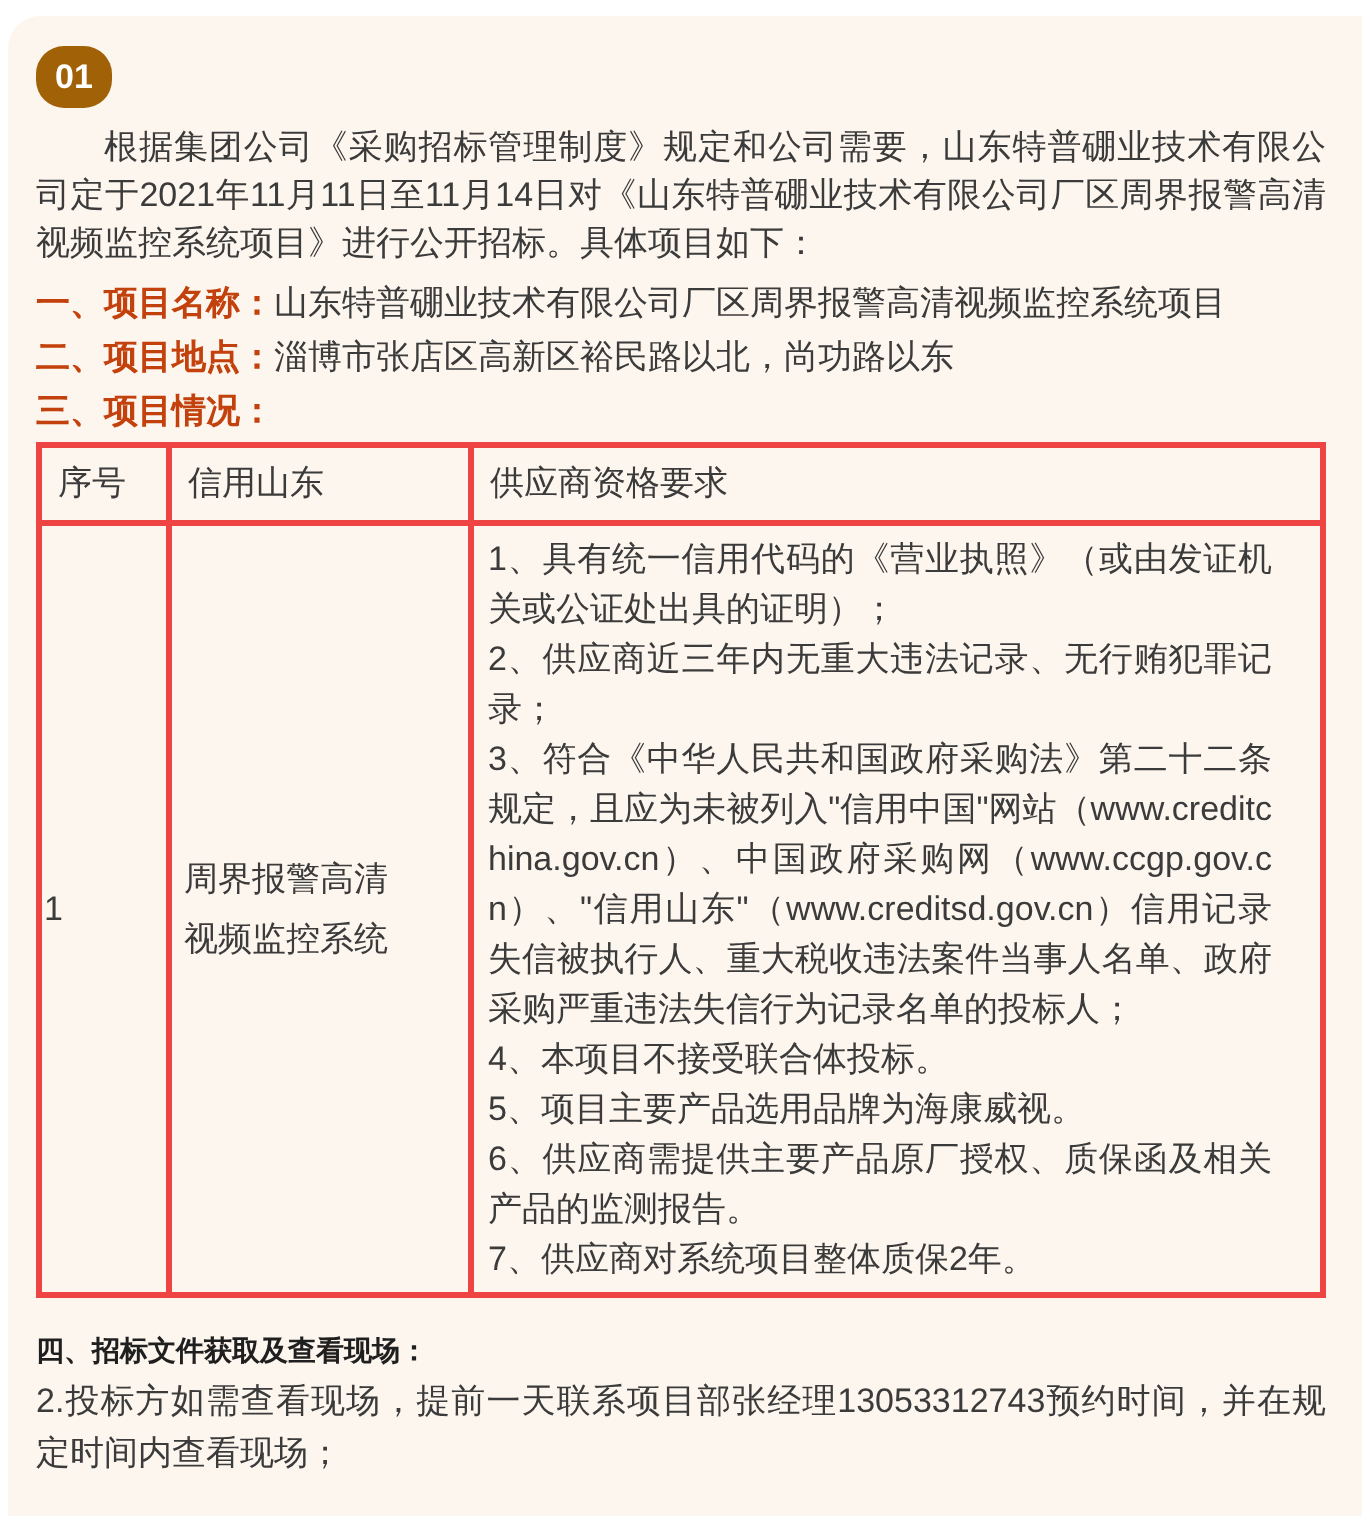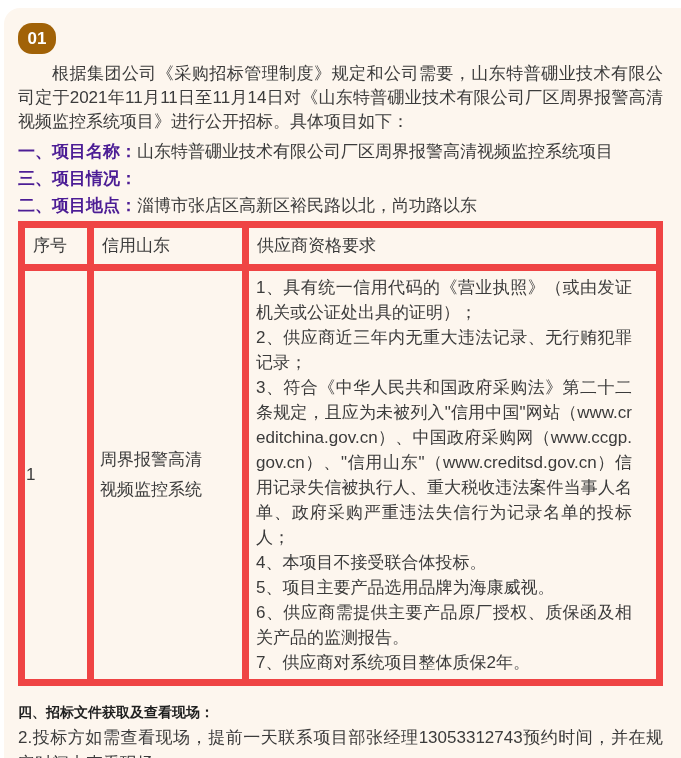--- a/index.html
+++ b/index.html
@@ -55,30 +55,30 @@
     text-indent: 2em;
     text-align: justify;
   }
 
   .list { margin: 0; }
   .list-item {
     margin: 0;
     font-size: 17px;
     line-height: 27px;
   }
-  .list-item b { color: #4c1d95; }
+  .list-item b { color: #c2410c; }
 
   table.tender {
     border-collapse: collapse;
     table-layout: fixed;
     width: 645px;
     margin-top: 2px;
   }
   table.tender th, table.tender td {
-    border: 7px solid #ef4444;
+    border: 3px solid #ef4444;
     font-size: 17px;
     font-weight: normal;
     text-align: left;
     color: #3b3b3b;
   }
   th.c1, td.c1 { width: 46px; }
   th.c2, td.c2 { width: 132px; }
   table.tender th {
     padding: 5px 8px;
     line-height: 26px;
@@ -129,22 +129,22 @@
   <div class="content">
 
     <div class="title-row">
       <span class="badge">01</span>
     </div>
 
     <p class="intro">根据集团公司《采购招标管理制度》规定和公司需要，山东特普硼业技术有限公司定于2021年11月11日至11月14日对《山东特普硼业技术有限公司厂区周界报警高清视频监控系统项目》进行公开招标。具体项目如下：</p>
 
     <div class="list">
       <p class="list-item"><b>一、项目名称：</b><span>山东特普硼业技术有限公司厂区周界报警高清视频监控系统项目</span></p>
+      <p class="list-item"><b>二、项目地点：</b><span>淄博市张店区高新区裕民路以北，尚功路以东</span></p>
       <p class="list-item"><b>三、项目情况：</b><span></span></p>
-      <p class="list-item"><b>二、项目地点：</b><span>淄博市张店区高新区裕民路以北，尚功路以东</span></p>
     </div>
 
     <table class="tender">
       <thead>
         <tr>
           <th class="c1">序号</th>
           <th class="c2">信用山东</th>
           <th class="c3">供应商资格要求</th>
         </tr>
       </thead>

